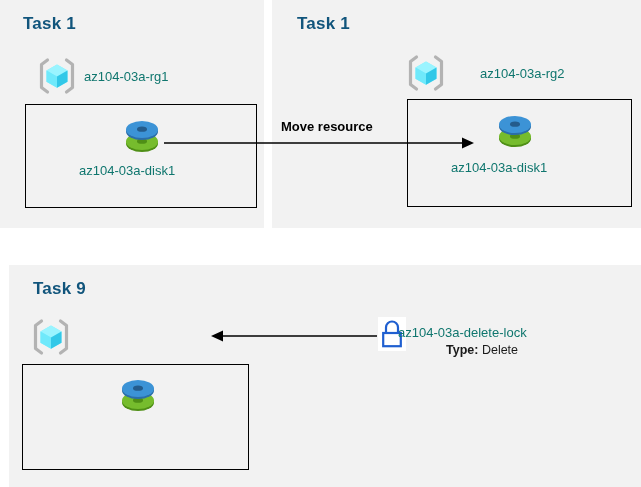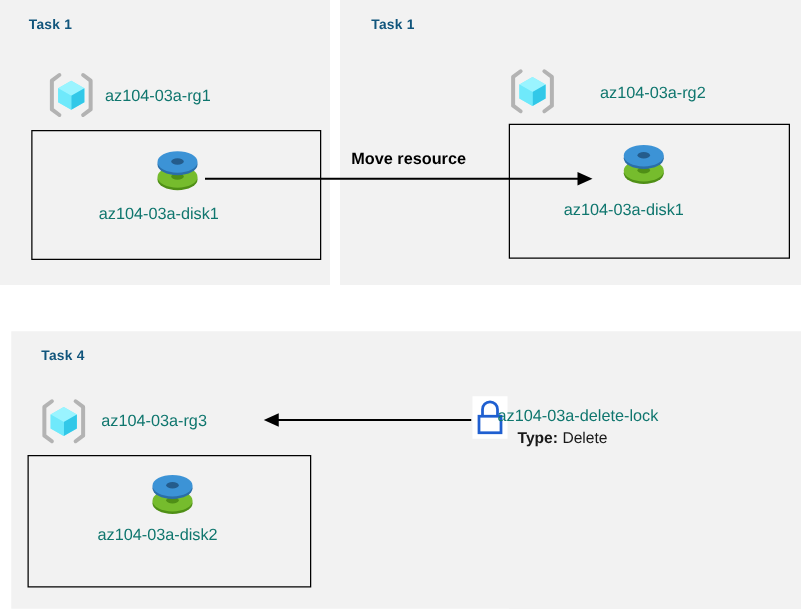--- a/index.html
+++ b/index.html
@@ -12,41 +12,42 @@
   }
   .canvas{position:absolute;inset:0;}
 
   .panel{position:absolute;background:#f2f2f2;}
   #panel-task1{left:0px;top:0px;width:264px;height:228px;}
   #panel-task2{left:272px;top:0px;width:369px;height:228px;}
   #panel-task3{left:9px;top:265px;width:632px;height:222px;}
 
   .task-label{
     position:absolute;
-    font-size:11px;
+    font-size:17px;
     font-weight:bold;
     color:#11557c;
     letter-spacing:0.2px;
     white-space:nowrap;
   }
 
   .inner-box{position:absolute;border:1.3px solid #000000;background:transparent;}
 
   .node-label{
     position:absolute;
     font-size:13px;
     font-weight:normal;
     color:#0f766e;
     white-space:nowrap;
   }
   .sub-label{
     position:absolute;
     font-size:12.5px;
     color:#1a1a1a;
     white-space:nowrap;
+    margin-left:32px;
   }
   .sub-label b{font-weight:bold;}
 
   .edge-label{
     position:absolute;
     font-size:13px;
     font-weight:bold;
     color:#000000;
     white-space:nowrap;
   }
@@ -122,47 +123,45 @@
 
   <div class="arrow" style="left:164px;top:134px;">
     <svg width="320" height="18" viewBox="0 0 320 18">
       <line x1="0" y1="9" x2="302" y2="9" stroke="#000000" stroke-width="1.5"></line>
       <polygon points="310,9 298,3.6 298,14.4" fill="#000000"></polygon>
     </svg>
   </div>
   <div class="edge-label" style="left:281px;top:119px;">Move resource</div>
 
   <div class="panel" id="panel-task3"></div>
-  <div class="task-label" style="left:33px;top:279px;">Task 4</div>
+  <div class="task-label" style="left:33px;top:279px;">Task 9</div>
 
   <div class="icon" style="left:31px;top:317px;">
     <svg width="40" height="40" viewBox="0 0 40 40">
       <path d="M10.5 4 L4.5 8.5 L4.5 31.5 L10.5 36" fill="none" stroke="#b3b3b3" stroke-width="3.2" stroke-linecap="round" stroke-linejoin="round"></path>
       <path d="M29.5 4 L35.5 8.5 L35.5 31.5 L29.5 36" fill="none" stroke="#b3b3b3" stroke-width="3.2" stroke-linecap="round" stroke-linejoin="round"></path>
       <polygon points="20,8.5 30.5,14.5 30.5,25.8 20,31.8 9.5,25.8 9.5,14.5" fill="#7ff0ff"></polygon>
       <polygon points="20,8.5 30.5,14.5 20,20.5 9.5,14.5" fill="#9af4ff"></polygon>
       <polygon points="20,20.5 30.5,14.5 30.5,25.8 20,31.8" fill="#32c8e8"></polygon>
       <polygon points="20,20.5 20,31.8 9.5,25.8 9.5,14.5" fill="#6fe9fb"></polygon>
     </svg>
   </div>
-  <div class="node-label" style="left:81px;top:329px;">az104-03a-rg3</div>
 
   <div class="inner-box" style="left:22px;top:364px;width:225px;height:104px;"></div>
 
   <div class="icon" style="left:118px;top:375px;">
     <svg width="40" height="44" viewBox="0 0 40 44">
       <ellipse cx="20" cy="27.5" rx="16" ry="8.6" fill="#4f8f16"></ellipse>
       <ellipse cx="20" cy="25.5" rx="16" ry="8.6" fill="#76bc2d"></ellipse>
       <ellipse cx="20" cy="25.2" rx="5" ry="2.6" fill="#4f8f16"></ellipse>
       <ellipse cx="20" cy="15.5" rx="16" ry="8.6" fill="#2b6ea8"></ellipse>
       <ellipse cx="20" cy="13.5" rx="16" ry="8.6" fill="#3c93d6"></ellipse>
       <ellipse cx="20" cy="13.2" rx="5" ry="2.6" fill="#245c8c"></ellipse>
     </svg>
   </div>
-  <div class="node-label" style="left:78px;top:420px;">az104-03a-disk2</div>
 
   <div class="arrow" style="left:210px;top:327px;">
     <svg width="170" height="18" viewBox="0 0 170 18">
       <line x1="10" y1="9" x2="167" y2="9" stroke="#000000" stroke-width="1.5"></line>
       <polygon points="1,9 13,3.6 13,14.4" fill="#000000"></polygon>
     </svg>
   </div>
 
   <div class="icon" style="left:378px;top:317px;background:#ffffff;">
     <svg width="28" height="34" viewBox="0 0 28 34">

